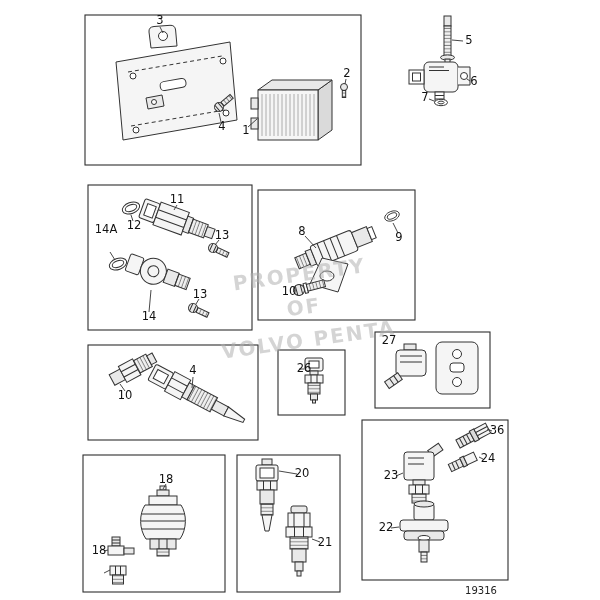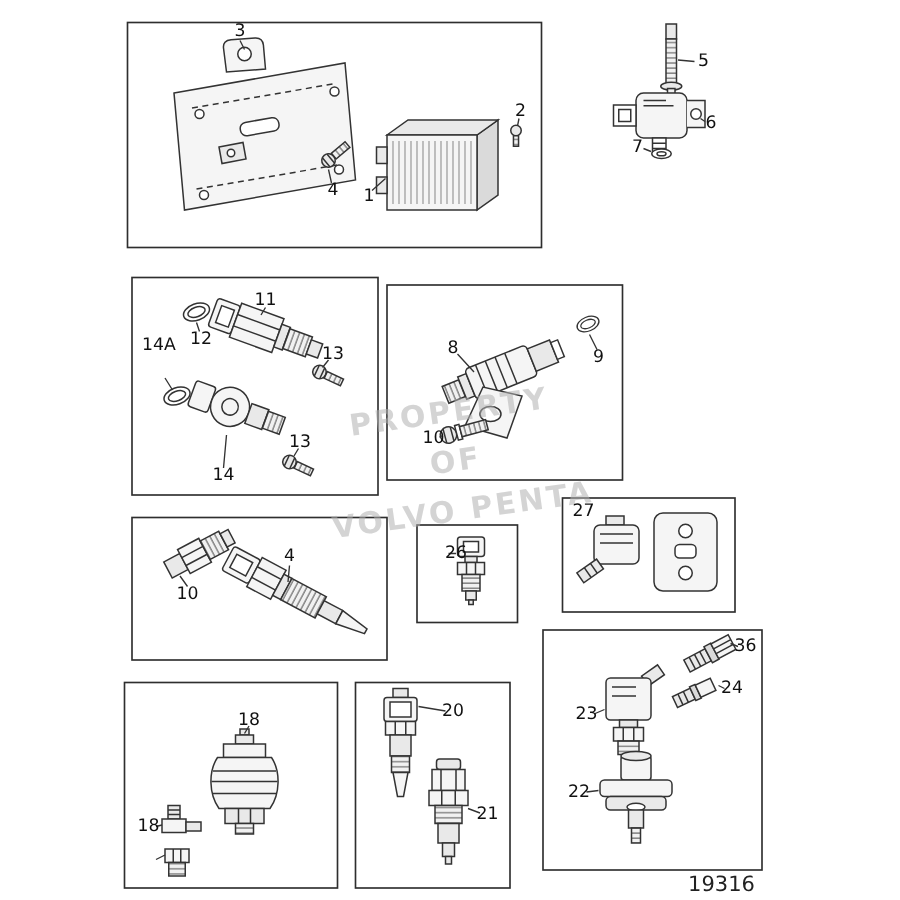--- a/index.html
+++ b/index.html
@@ -15,21 +15,21 @@
   .g3{fill:#dadada;}
   .th{fill:url(#th);}
   .thv{fill:url(#thv);}
   .d{stroke-dasharray:4 3;}
   .fin{stroke:#999;stroke-width:0.8;fill:none;}
   .ld{stroke:#333;stroke-width:0.9;fill:none;}
   .lbl{position:absolute;transform:translate(-50%,-50%);font-size:11.5px;color:#111;line-height:1;white-space:nowrap;}
   .watermark{position:absolute;left:216px;top:258px;width:176px;text-align:center;
              transform:rotate(-8deg);font-weight:bold;font-size:20px;letter-spacing:2px;
              color:rgba(176,176,176,0.55);line-height:1.65;pointer-events:none;}
-  .fignum{position:absolute;left:481px;top:590px;transform:translate(-50%,-50%);font-size:14px;color:#222;}
+  .fignum{position:absolute;left:481px;top:590px;transform:translate(-50%,-50%);font-size:10px;color:#222;}
 </style>
 </head>
 <body>
 
 <div class="stage">
 
 <svg width="600" height="600" viewBox="0 0 600 600">
   <defs>
     <pattern id="th" width="3.4" height="10" patternUnits="userSpaceOnUse">
       <rect width="3.4" height="10" fill="#f1f1f1"></rect>

